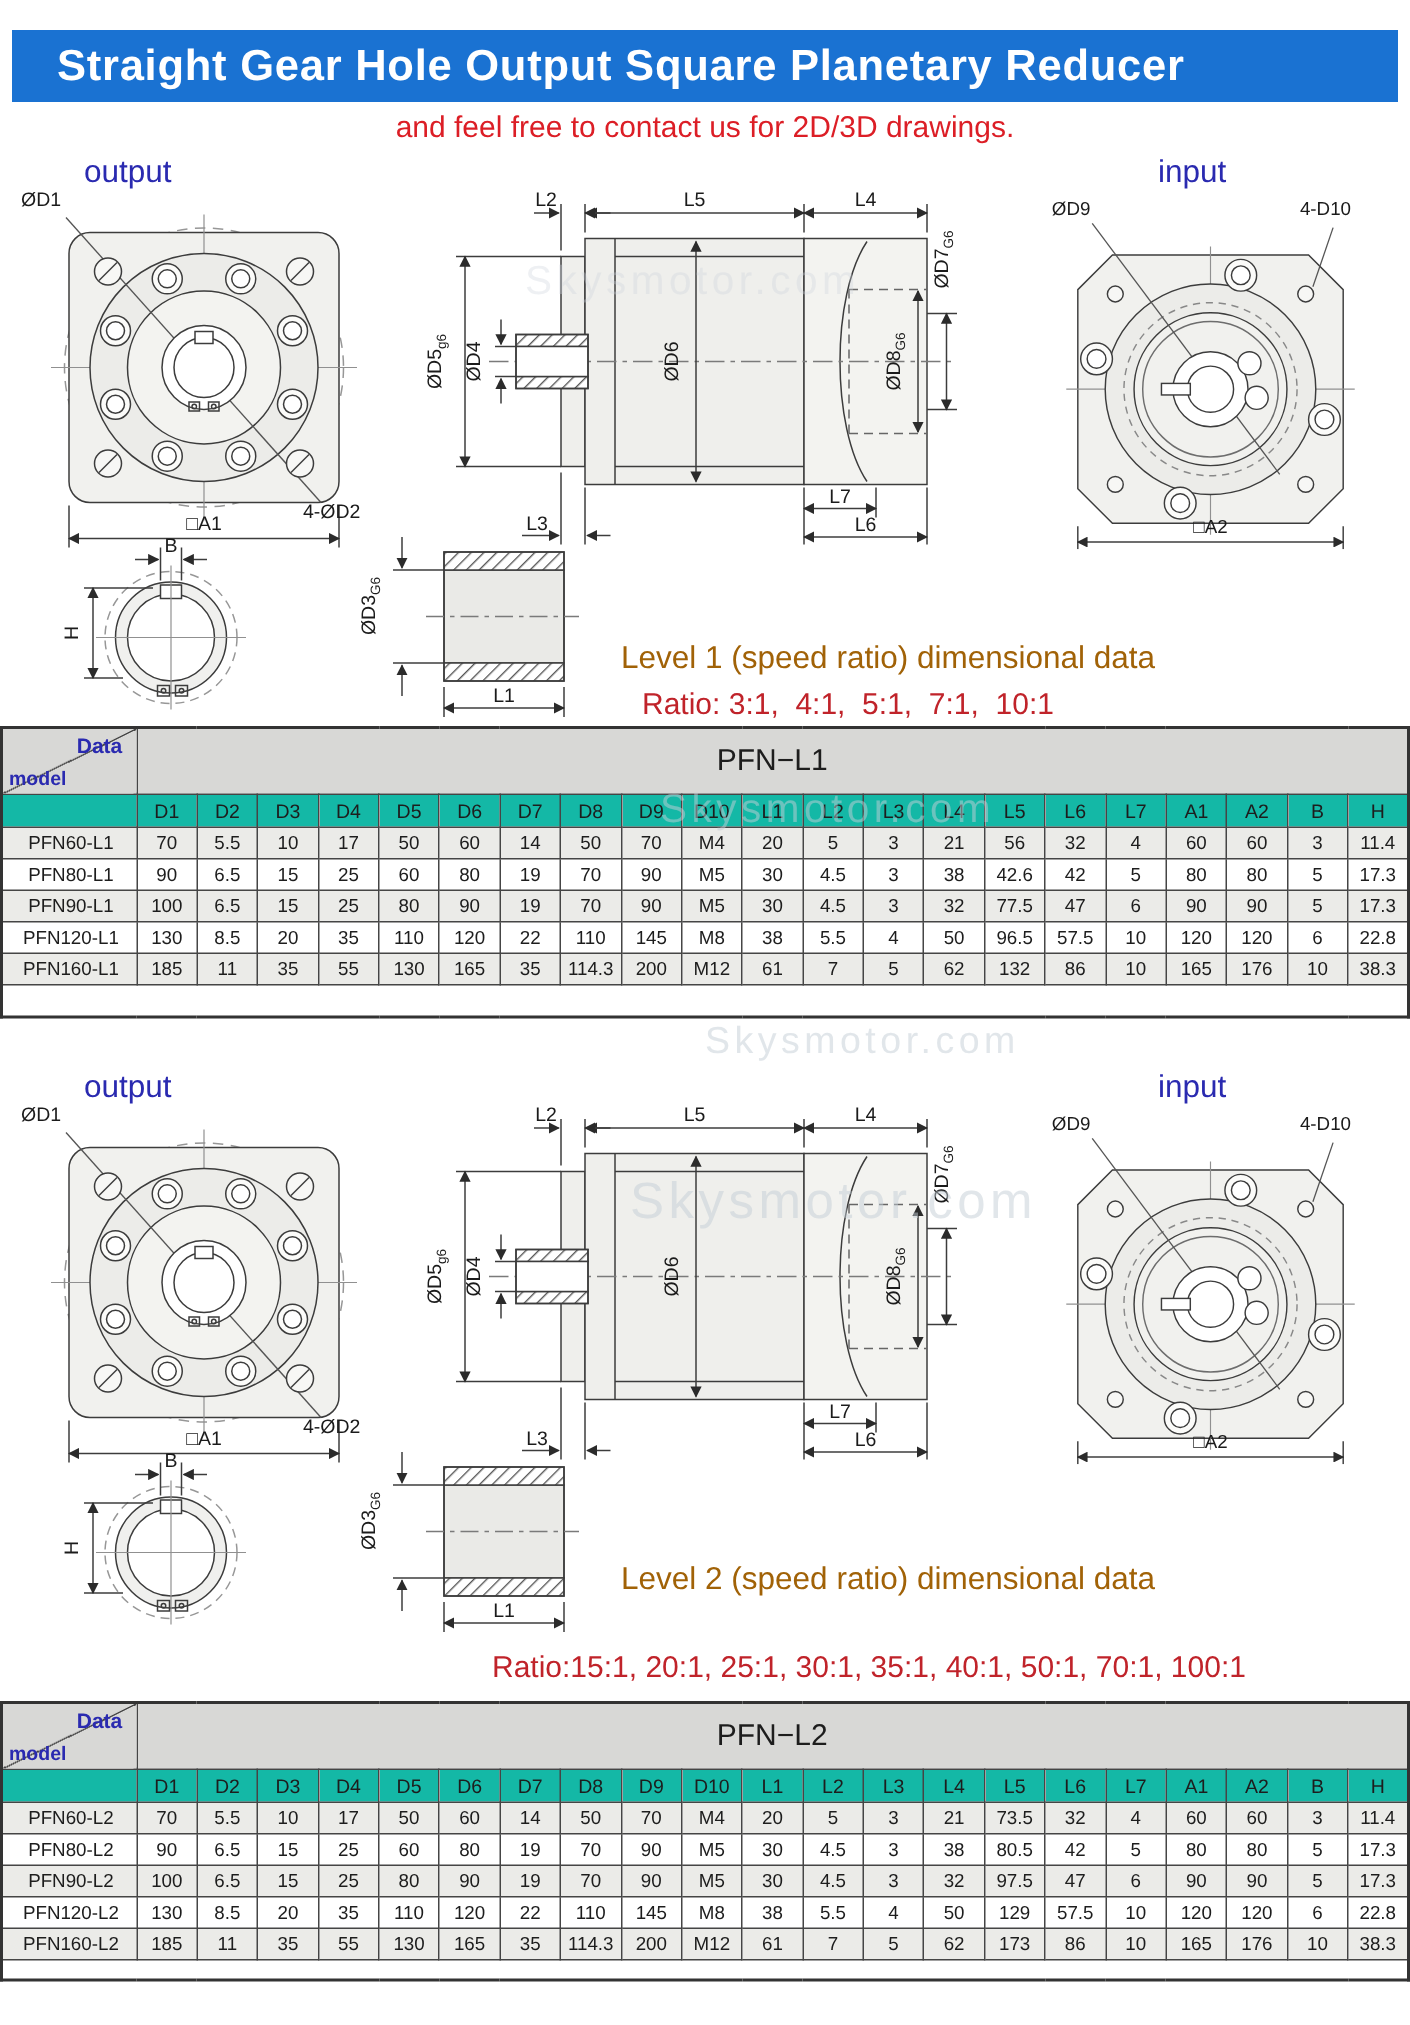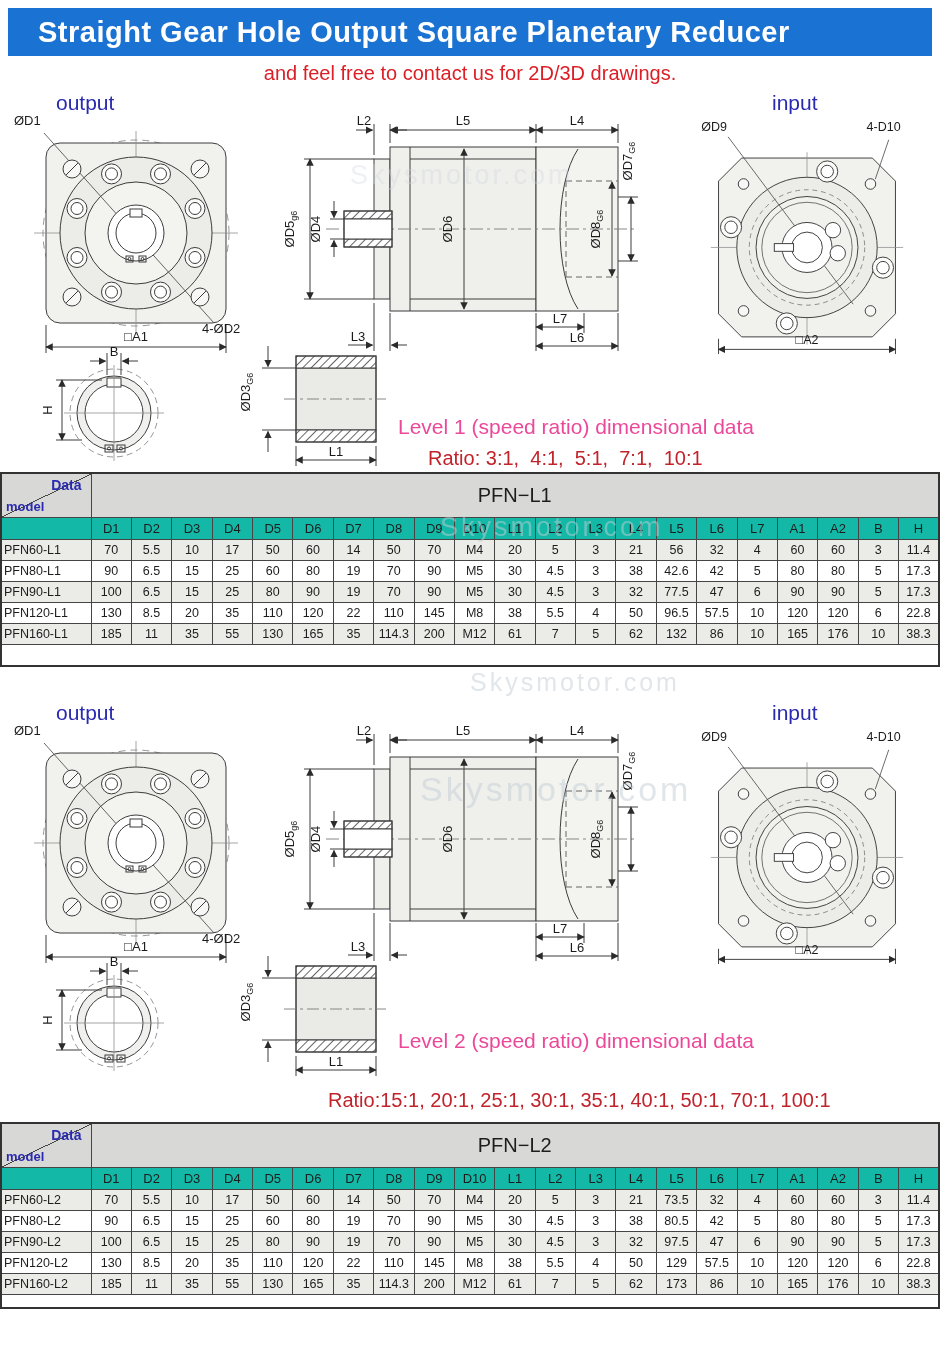--- a/index.html
+++ b/index.html
@@ -1,53 +1,53 @@
 <!DOCTYPE html>
 <html style="--banner_blue: #1a72d2; --notice_red: #dc1e26; --ratio_red: #c0232a; --label_blue: #2a2ab0; --table_gray: #d8d8d6; --row_gray: #ebebe8;"><head>
 <meta charset="utf-8">
 <style>
   :root{
     --banner_blue:#1a72d2; --notice_red:#dc1e26; --ratio_red:#c0232a;
     --label_blue:#2a2ab0; --table_gray:#d8d8d6; --row_gray:#ebebe8;
   }
   *{box-sizing:border-box;margin:0;padding:0}
   body{font-family:"Liberation Sans",sans-serif;background:#fff;color:#1d1d1d}
-  #page{position:relative;width:940px;height:1314px;margin:0 auto;background:#fff;overflow:hidden}
+  #page{position:relative;width:940px;height:1314px;margin:12px auto;background:#fff;overflow:hidden}
   .banner{margin:8px 8px 0;height:48px;background:var(--banner_blue);color:#fff;
           font-size:29px;font-weight:bold;line-height:48px;padding-left:30px;letter-spacing:.5px}
   .notice{margin-top:5px;text-align:center;color:var(--notice_red);font-size:20px;line-height:24px}
   .block .drawings{position:relative;height:385px;margin-top:2px}
   .block.s2 .drawings{height:425px}
   .view-label{position:absolute;color:var(--label_blue);font-size:21px}
   .view-label.out{left:56px;top:4px}
   .view-label.in{left:772px;top:4px}
   .dv{position:absolute}
   .dv-output{left:8px;top:22px;width:270px;height:250px}
   .dv-section{left:278px;top:10px;width:370px;height:265px}
   .dv-input{left:682px;top:22px;width:250px;height:250px}
   .dv-hub{left:42px;top:258px;width:150px;height:125px}
   .dv-bushing{left:238px;top:243px;width:150px;height:140px}
-  .lvl-heading{position:absolute;left:398px;top:328px;font-size:21px;color:#ec4899}
+  .lvl-heading{position:absolute;left:414px;top:328px;font-size:21px;color:#a16207}
   .s2 .lvl-heading{top:332px}
   .ratio{position:absolute;left:428px;top:360px;font-size:20px;color:var(--ratio_red);white-space:pre}
   .s2 .ratio{left:328px;top:392px}
   
   .dim-table{width:940px;border-collapse:collapse;table-layout:fixed;font-size:12.5px}
   .dim-table th,.dim-table td{border:1px solid #454545;text-align:center;overflow:hidden;padding:0}
   .dim-table{border:2px solid #333}
   .group-row th{height:44px;background:var(--table_gray)}
   th.group{font-size:20px;font-weight:normal}
   th.corner{width:90px;position:relative;
     background:linear-gradient(to bottom right,var(--table_gray) 49.4%,#454545 49.4%,#454545 50.6%,var(--table_gray) 50.6%)}
   th.corner .c-data{position:absolute;top:3px;right:9px;color:var(--label_blue);font-weight:bold;font-size:14px}
   th.corner .c-model{position:absolute;bottom:3px;left:4px;color:var(--label_blue);font-weight:bold;font-size:13px}
   tr.cols th{height:22px;background:#14b8a6;font-weight:normal;font-size:13px}
   tbody td{height:21px;background:#fff}
   tbody tr.shade td{background:var(--row_gray)}
-  tbody td.model{text-align:left;padding-left:2px}
+  tbody td.model{text-align:center;padding-left:2px}
   tr.blank td{height:22px;background:#fff}
   .s2 tr.blank td{height:14px}
   
   svg text{font-family:"Liberation Sans",sans-serif;font-size:13px;fill:#1b1b1b;stroke:none}
   svg .sub{font-size:9px}
   .wm{position:absolute;color:rgba(195,205,214,.5);font-size:30px;letter-spacing:3px;pointer-events:none}
 </style>
 </head>
 <body>
 

